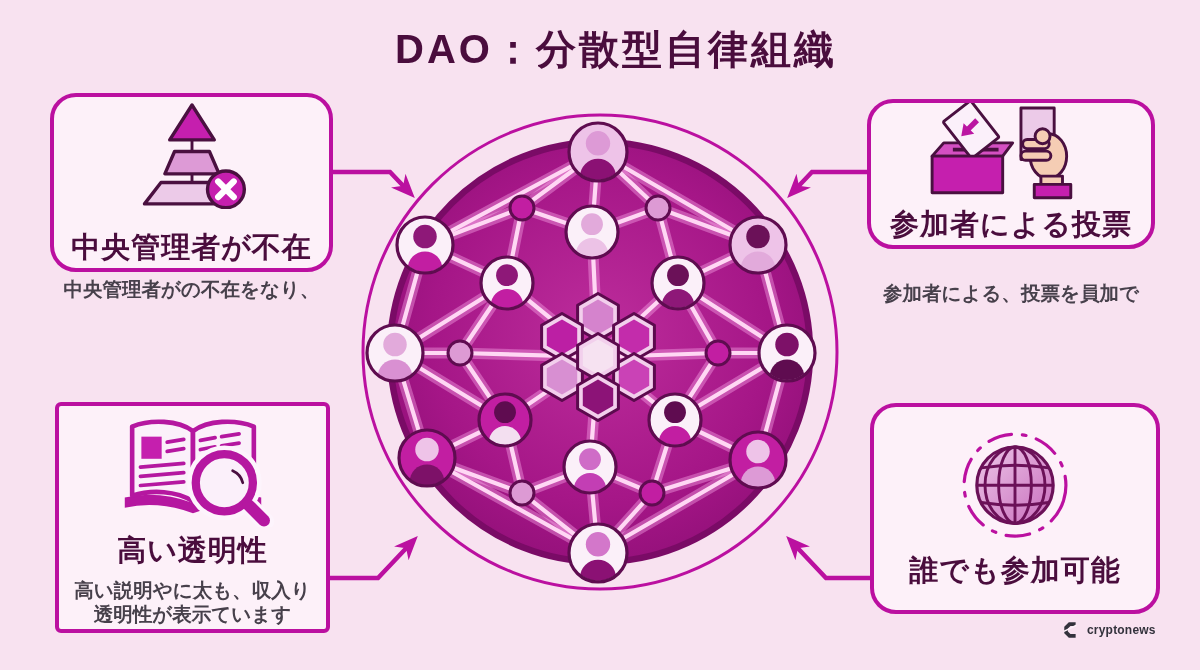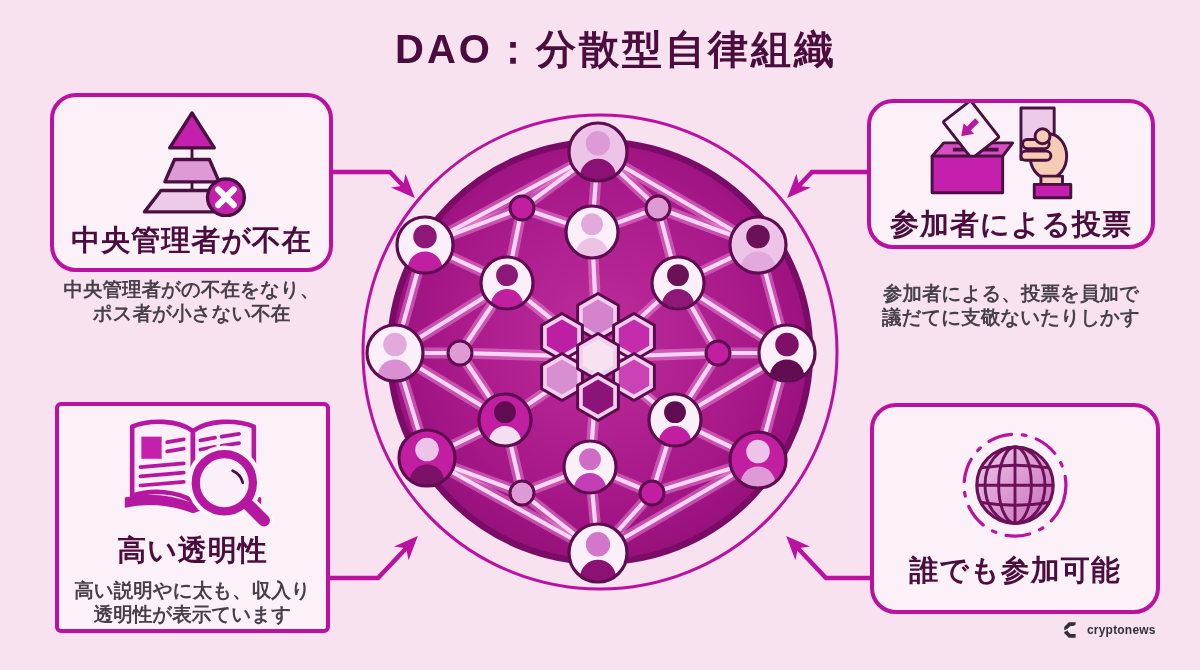--- a/index.html
+++ b/index.html
@@ -15,21 +15,21 @@
        font-size:40px;font-weight:bold;color:var(--heading);letter-spacing:3px;z-index:2;padding-left:32px;}
   .card{position:absolute;background:var(--card-bg);border:4px solid var(--accent);
        border-radius:26px;box-sizing:border-box;display:flex;flex-direction:column;
        align-items:center;justify-content:center;z-index:2;}
   .card-title{font-weight:bold;color:var(--heading);font-size:29px;letter-spacing:1px;
        white-space:nowrap;margin-top:4px;}
   .subtitle{position:absolute;text-align:center;color:var(--text);font-size:19.5px;
        line-height:24px;font-weight:600;z-index:2;}
   .subtitle-in{text-align:center;color:var(--text);font-size:19.5px;line-height:24px;
        font-weight:600;margin-top:7px;}
-  #card-tl{left:50px;top:93px;width:283px;height:179px;}
+  #card-tl{left:50px;top:93px;width:283px;height:179px;justify-content:space-between;}
   #card-tr{left:867px;top:99px;width:288px;height:150px;}
   #card-bl{left:55px;top:402px;width:275px;height:231px;border-radius:6px;}
   #card-br{left:870px;top:403px;width:290px;height:211px;}
   #sub-tl{left:30px;top:277px;width:323px;}
   #sub-tr{left:845px;top:281px;width:332px;}
   #arrow-layer{position:absolute;left:0;top:0;z-index:3;pointer-events:none;}
   .arrow{fill:none;stroke:var(--accent);stroke-width:4.5px;}
   #ah path{fill:var(--accent);}
   #network-svg{position:absolute;left:350px;top:100px;z-index:1;}
   
@@ -361,21 +361,20 @@
     <line class="ln" x1="65" y1="79" x2="65" y2="88"></line>
     <polygon class="f-lighter st" points="33,88 97,88 106,110 16,110"></polygon>
     <circle class="f-mag st" cx="100" cy="95" r="19"></circle>
     <line class="xln" x1="92" y1="87" x2="108" y2="103"></line>
     <line class="xln" x1="108" y1="87" x2="92" y2="103"></line>
   </svg>
   <div class="card-title">中央管理者が不在</div>
 </div>
 <div class="subtitle" id="sub-tl">
   <div>中央管理者がの不在をなり、</div>
-  <div>ポス者が小さない不在</div>
 </div>
 
 <div class="card" id="card-tr">
   <svg width="210" height="110" viewBox="0 0 220 118">
     <polygon class="f-mid st" points="15,64 100,64 112,48 29,48"></polygon>
     <line x1="40" y1="56" x2="95" y2="56" stroke="#4a1040" stroke-width="4.5"></line>
     <g transform="translate(62,32) rotate(-38)">
       <rect class="f-page st" x="-21" y="-28" width="42" height="56" rx="2"></rect>
     </g>
     <g transform="translate(60,30) rotate(45)">
@@ -388,21 +387,20 @@
     <rect class="f-skin st" x="124" y="44" width="32" height="11" rx="5.5"></rect>
     <rect class="f-skin st" x="122" y="58" width="36" height="11" rx="5.5"></rect>
     <circle class="f-skin st" cx="148" cy="40" r="9"></circle>
     <rect class="f-skin st" x="146" y="88" width="26" height="12"></rect>
     <rect class="f-mag st" x="138" y="98" width="44" height="16"></rect>
   </svg>
   <div class="card-title">参加者による投票</div>
 </div>
 <div class="subtitle" id="sub-tr">
   <div>参加者による、投票を員加で</div>
-  <div>議だてに支敬ないたりしかす</div>
 </div>
 
 <div class="card" id="card-bl">
   <svg width="166" height="118" viewBox="0 0 180 128">
     <path class="f-ring" d="M16,96 Q52,88 90,102 Q128,88 164,96 L164,107 Q128,99 90,113 Q52,99 16,107 Z"></path>
     <path class="f-page st2" d="M90,24 C74,12 44,11 24,19 L24,94 C46,87 72,89 90,100 Z"></path>
     <path class="f-page st2" d="M90,24 C106,12 136,11 156,19 L156,94 C134,87 108,89 90,100 Z"></path>
     <rect class="f-mag" x="34" y="30" width="22" height="24"></rect>
     <line class="bl" x1="62" y1="36" x2="80" y2="33"></line>
     <line class="bl" x1="62" y1="46" x2="80" y2="43"></line>

